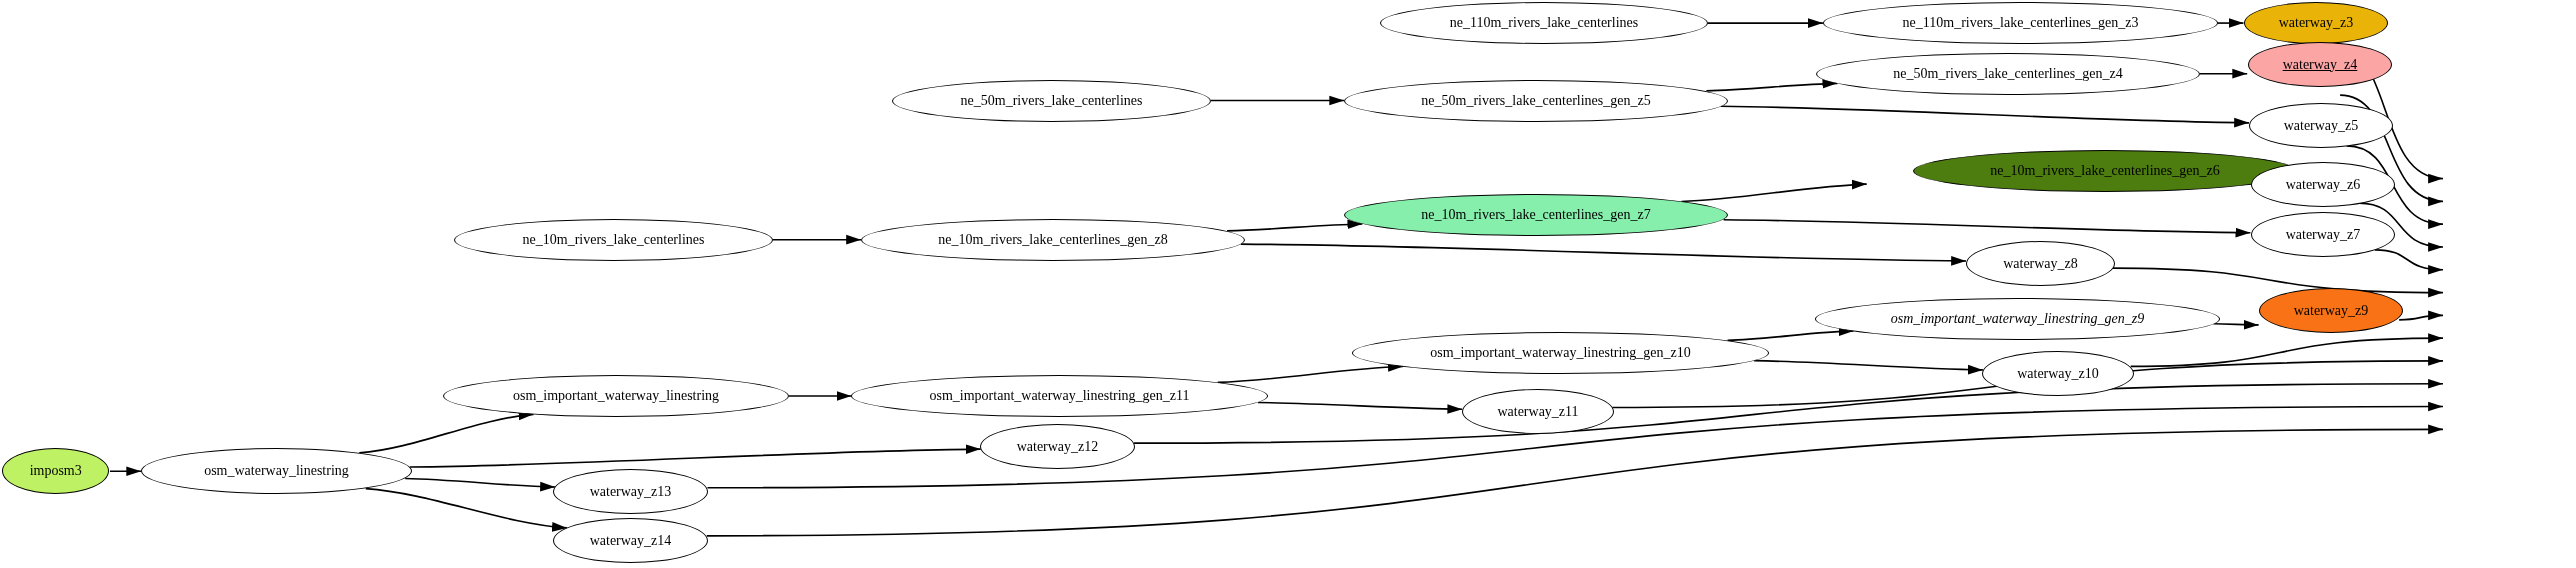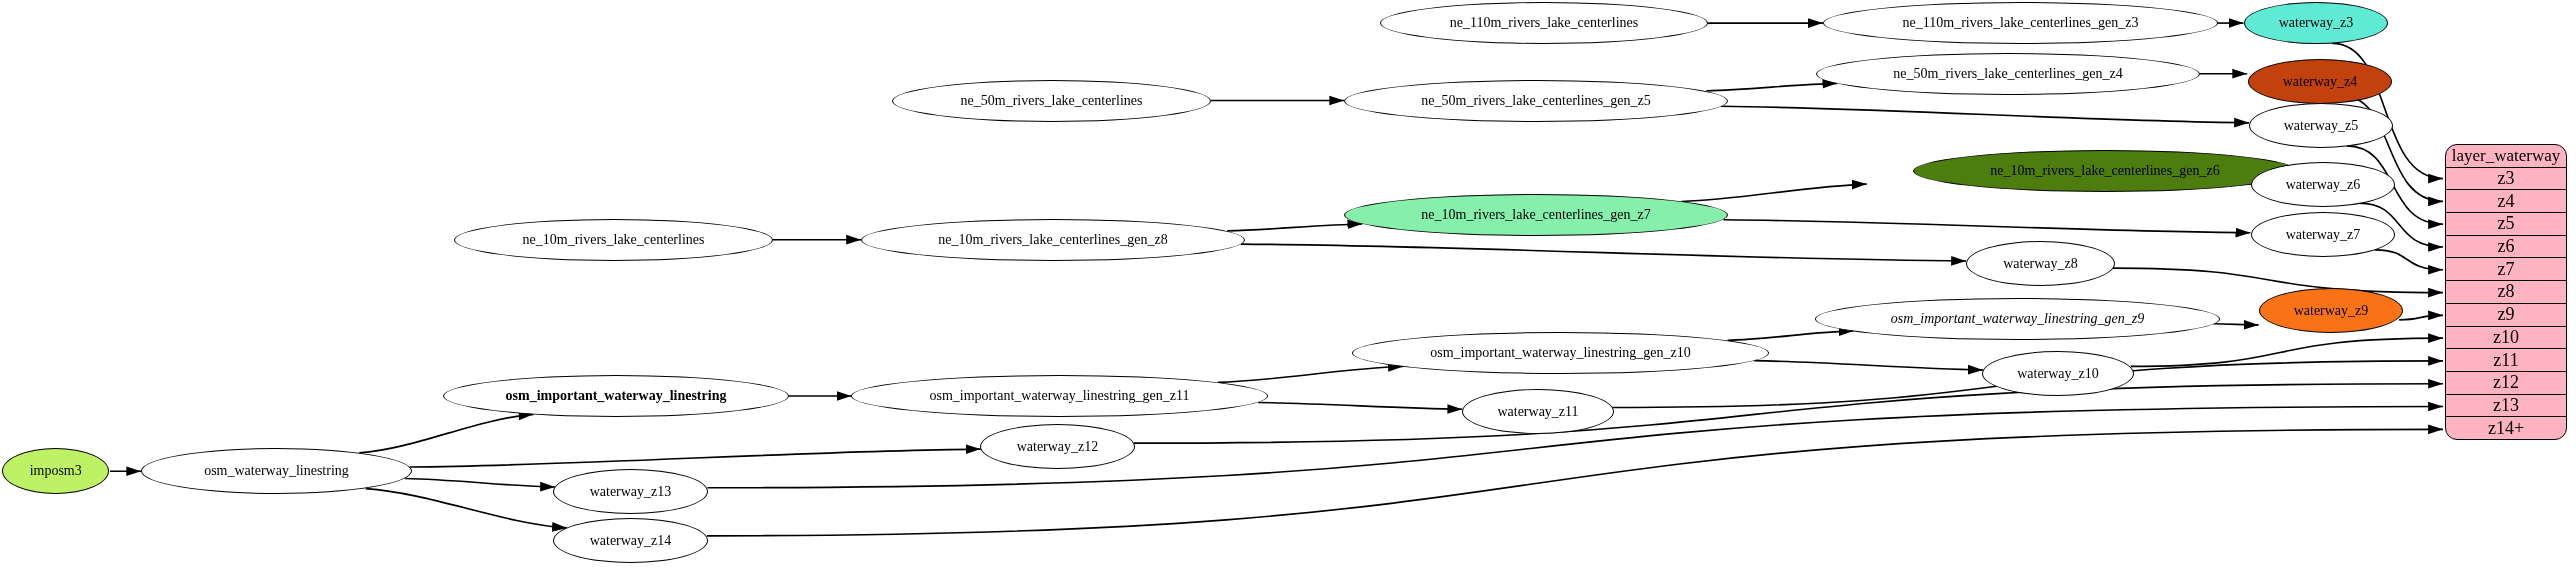--- a/index.html
+++ b/index.html
@@ -95,53 +95,38 @@
       <path d="M2165.1969578562685,547.384203905576 C2778.888631035321,547.384203905576 2611.5181747137613,484.84615384615387 3281,484.84615384615387" fill="none" stroke="#000000" stroke-width="2.2" marker-end="url(#arrow)"></path>
       <path d="M1522.7339344983445,595.3331709993105 C2489.7802705242552,595.3331709993105 2226.0403606990067,515.4615384615385 3281,515.4615384615385" fill="none" stroke="#000000" stroke-width="2.2" marker-end="url(#arrow)"></path>
       <path d="M949.6574322850578,655.1951312428364 C2231.895844528276,655.1951312428364 1882.1944593710348,546.0769230769231 3281,546.0769230769231" fill="none" stroke="#000000" stroke-width="2.2" marker-end="url(#arrow)"></path>
       <path d="M948.7253328638117,719.7599117916485 C2231.4763997887153,719.7599117916485 1881.6351997182871,576.6923076923077 3281,576.6923076923077" fill="none" stroke="#000000" stroke-width="2.2" marker-end="url(#arrow)"></path>
     </svg>
   <div id="nodes">
       <div class="node" style="left: 2.2px; top: 448px; width: 107px; height: 46px; background: #bef264; border-color: rgb(0, 0, 0);">imposm3</div>
       <div class="node" style="left: 141px; top: 448px; width: 271px; height: 46px; background: rgb(255, 255, 255); border-color: rgb(0, 0, 0);">osm_waterway_linestring</div>
       <div class="node" style="left: 1380px; top: 2.2px; width: 328px; height: 42px; background: rgb(255, 255, 255); border-color: rgb(0, 0, 0);">ne_110m_rivers_lake_centerlines</div>
       <div class="node" style="left: 1823px; top: 2.2px; width: 395px; height: 42px; background: rgb(255, 255, 255); border-color: rgb(0, 0, 0); text-align: center;">ne_110m_rivers_lake_centerlines_gen_z3</div>
-      <div class="node" style="left: 2244px; top: 2.2px; width: 144px; height: 42px; background: #5eead4; border-color: rgb(0, 0, 0);">waterway_z3</div>
+      <div class="node" style="left: 2244px; top: 2.2px; width: 144px; height: 42px; background: #eab308; border-color: rgb(0, 0, 0);">waterway_z3</div>
       <div class="node" style="left: 892px; top: 80px; width: 319px; height: 42px; background: rgb(255, 255, 255); border-color: rgb(0, 0, 0);">ne_50m_rivers_lake_centerlines</div>
       <div class="node" style="left: 1344px; top: 80px; width: 384px; height: 42px; background: rgb(255, 255, 255); border-color: rgb(0, 0, 0);">ne_50m_rivers_lake_centerlines_gen_z5</div>
       <div class="node" style="left: 1816px; top: 53px; width: 384px; height: 42px; background: rgb(255, 255, 255); border-color: rgb(0, 0, 0);">ne_50m_rivers_lake_centerlines_gen_z4</div>
-      <div class="node" style="left: 2248px; top: 59px; width: 144px; height: 45px; background: #c2410c; border-color: rgb(0, 0, 0);">waterway_z4</div>
+      <div class="node" style="left: 2248px; top: 42px; width: 144px; height: 45px; background: #fca5a5; border-color: rgb(0, 0, 0); text-decoration: underline;">waterway_z4</div>
       <div class="node" style="left: 2249px; top: 103px; width: 144px; height: 45px; background: rgb(255, 255, 255); border-color: rgb(0, 0, 0);">waterway_z5</div>
       <div class="node" style="left: 454px; top: 219px; width: 319px; height: 42px; background: rgb(255, 255, 255); border-color: rgb(0, 0, 0);">ne_10m_rivers_lake_centerlines</div>
       <div class="node" style="left: 861px; top: 219px; width: 384px; height: 42px; background: rgb(255, 255, 255); border-color: rgb(0, 0, 0);">ne_10m_rivers_lake_centerlines_gen_z8</div>
       <div class="node" style="left: 1344px; top: 194px; width: 384px; height: 42px; background: #86efac; border-color: rgb(0, 0, 0);">ne_10m_rivers_lake_centerlines_gen_z7</div>
       <div class="node" style="left: 1913px; top: 150px; width: 384px; height: 42px; background: #4d7c0f; border-color: rgb(0, 0, 0);">ne_10m_rivers_lake_centerlines_gen_z6</div>
       <div class="node" style="left: 2251px; top: 162px; width: 144px; height: 45px; background: rgb(255, 255, 255); border-color: rgb(0, 0, 0);">waterway_z6</div>
       <div class="node" style="left: 2251px; top: 212px; width: 144px; height: 45px; background: rgb(255, 255, 255); border-color: rgb(0, 0, 0);">waterway_z7</div>
       <div class="node" style="left: 1966px; top: 241px; width: 149px; height: 45px; background: rgb(255, 255, 255); border-color: rgb(0, 0, 0);">waterway_z8</div>
-      <div class="node" style="left: 443px; top: 375px; width: 346px; height: 42px; background: rgb(255, 255, 255); border-color: rgb(0, 0, 0); font-weight: bold;">osm_important_waterway_linestring</div>
+      <div class="node" style="left: 443px; top: 375px; width: 346px; height: 42px; background: rgb(255, 255, 255); border-color: rgb(0, 0, 0);">osm_important_waterway_linestring</div>
       <div class="node" style="left: 851px; top: 375px; width: 417px; height: 42px; background: rgb(255, 255, 255); border-color: rgb(0, 0, 0);">osm_important_waterway_linestring_gen_z11</div>
       <div class="node" style="left: 1352px; top: 332px; width: 417px; height: 42px; background: rgb(255, 255, 255); border-color: rgb(0, 0, 0);">osm_important_waterway_linestring_gen_z10</div>
       <div class="node" style="left: 1815px; top: 298px; width: 405px; height: 42px; background: rgb(255, 255, 255); border-color: rgb(0, 0, 0); font-style: italic;">osm_important_waterway_linestring_gen_z9</div>
       <div class="node" style="left: 2259px; top: 288px; width: 144px; height: 45px; background: #f97316; border-color: rgb(0, 0, 0);">waterway_z9</div>
       <div class="node" style="left: 1982px; top: 351px; width: 152px; height: 45px; background: rgb(255, 255, 255); border-color: rgb(0, 0, 0);">waterway_z10</div>
       <div class="node" style="left: 1462px; top: 389px; width: 152px; height: 45px; background: rgb(255, 255, 255); border-color: rgb(0, 0, 0);">waterway_z11</div>
       <div class="node" style="left: 980px; top: 424px; width: 155px; height: 45px; background: rgb(255, 255, 255); border-color: rgb(0, 0, 0);">waterway_z12</div>
       <div class="node" style="left: 553px; top: 469px; width: 155px; height: 45px; background: rgb(255, 255, 255); border-color: rgb(0, 0, 0);">waterway_z13</div>
       <div class="node" style="left: 553px; top: 518px; width: 155px; height: 45px; background: rgb(255, 255, 255); border-color: rgb(0, 0, 0);">waterway_z14</div>
     </div>
-  <div id="record" class="record" style="left: 2445px; top: 144px; width: 122px; height: 296px; background: rgb(253, 179, 192);">
-      <div class="rrow title">layer_waterway</div>
-      <div class="rrow">z3</div>
-      <div class="rrow">z4</div>
-      <div class="rrow">z5</div>
-      <div class="rrow">z6</div>
-      <div class="rrow">z7</div>
-      <div class="rrow">z8</div>
-      <div class="rrow">z9</div>
-      <div class="rrow">z10</div>
-      <div class="rrow">z11</div>
-      <div class="rrow">z12</div>
-      <div class="rrow">z13</div>
-      <div class="rrow">z14+</div>
-    </div>
 </div>
 
 
 </body></html>

